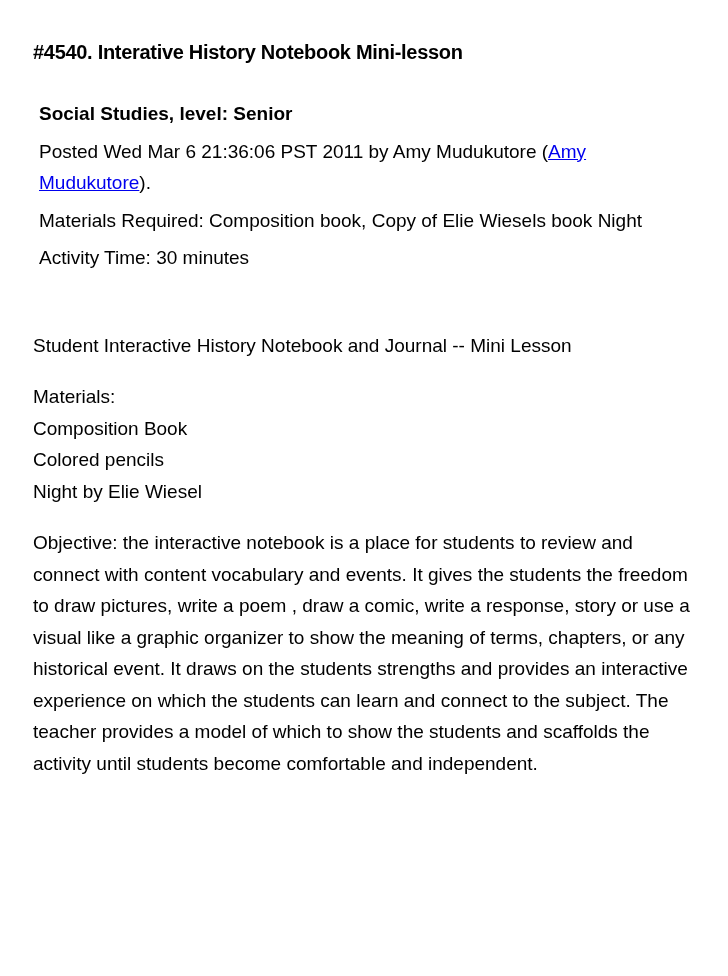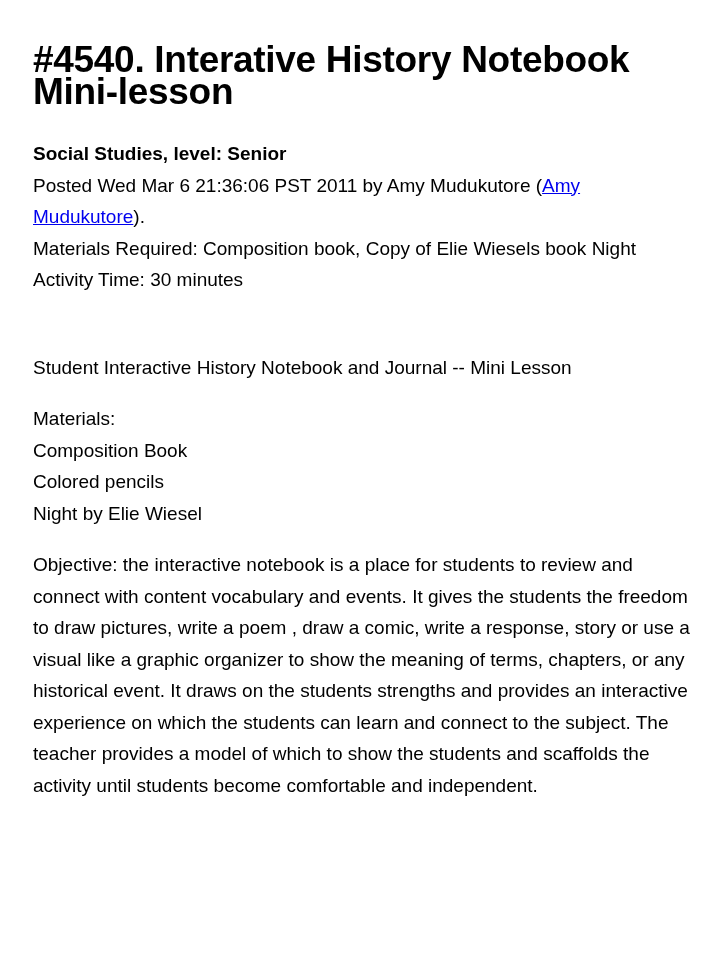--- a/index.html
+++ b/index.html
@@ -20,32 +20,32 @@
     box-sizing: border-box;
   }
   .page {
     width: 661px;
     margin: 0;
     padding: 36px 0 0 33px;
     font-size: 19px;
     line-height: 31.5px;
   }
   .page-title {
-    font-size: 37px;
+    font-size: 20px;
     line-height: 32px;
     font-weight: bold;
     letter-spacing: -0.3px;
-    margin: 8px 0 30px 0;
+    margin: 0 0 30px 0;
     width: 664px;
   }
   .meta {
     margin: 0;
   }
   .meta-line {
-    margin: 0;
+    margin: 6px;
   }
   .meta-line.bold {
     font-weight: bold;
   }
   a.author-link {
     color: var(--link);
     cursor: pointer;
   }
   .lesson {
     margin-top: 56px;

